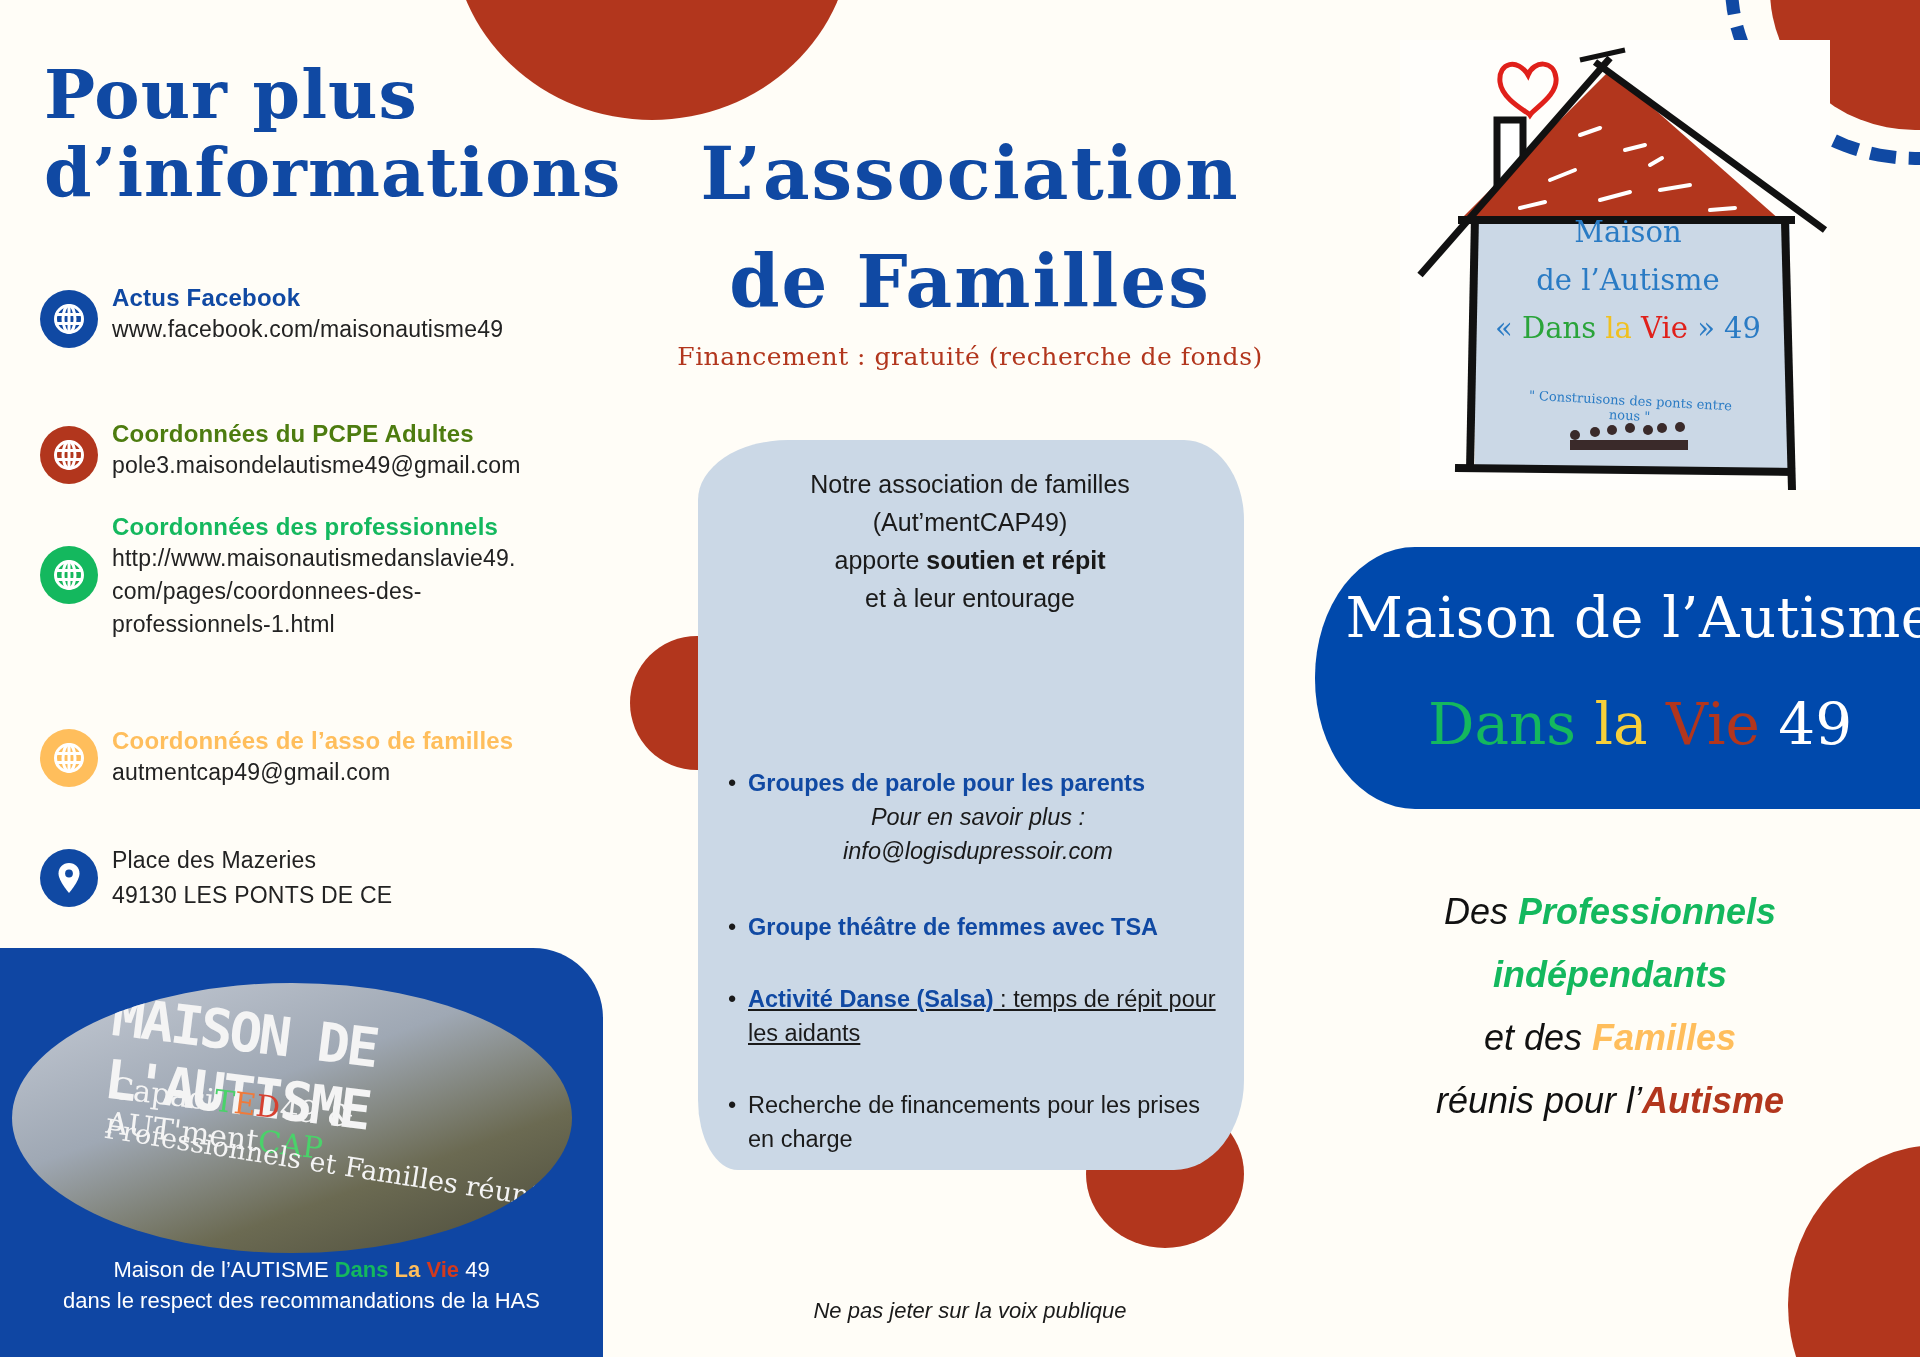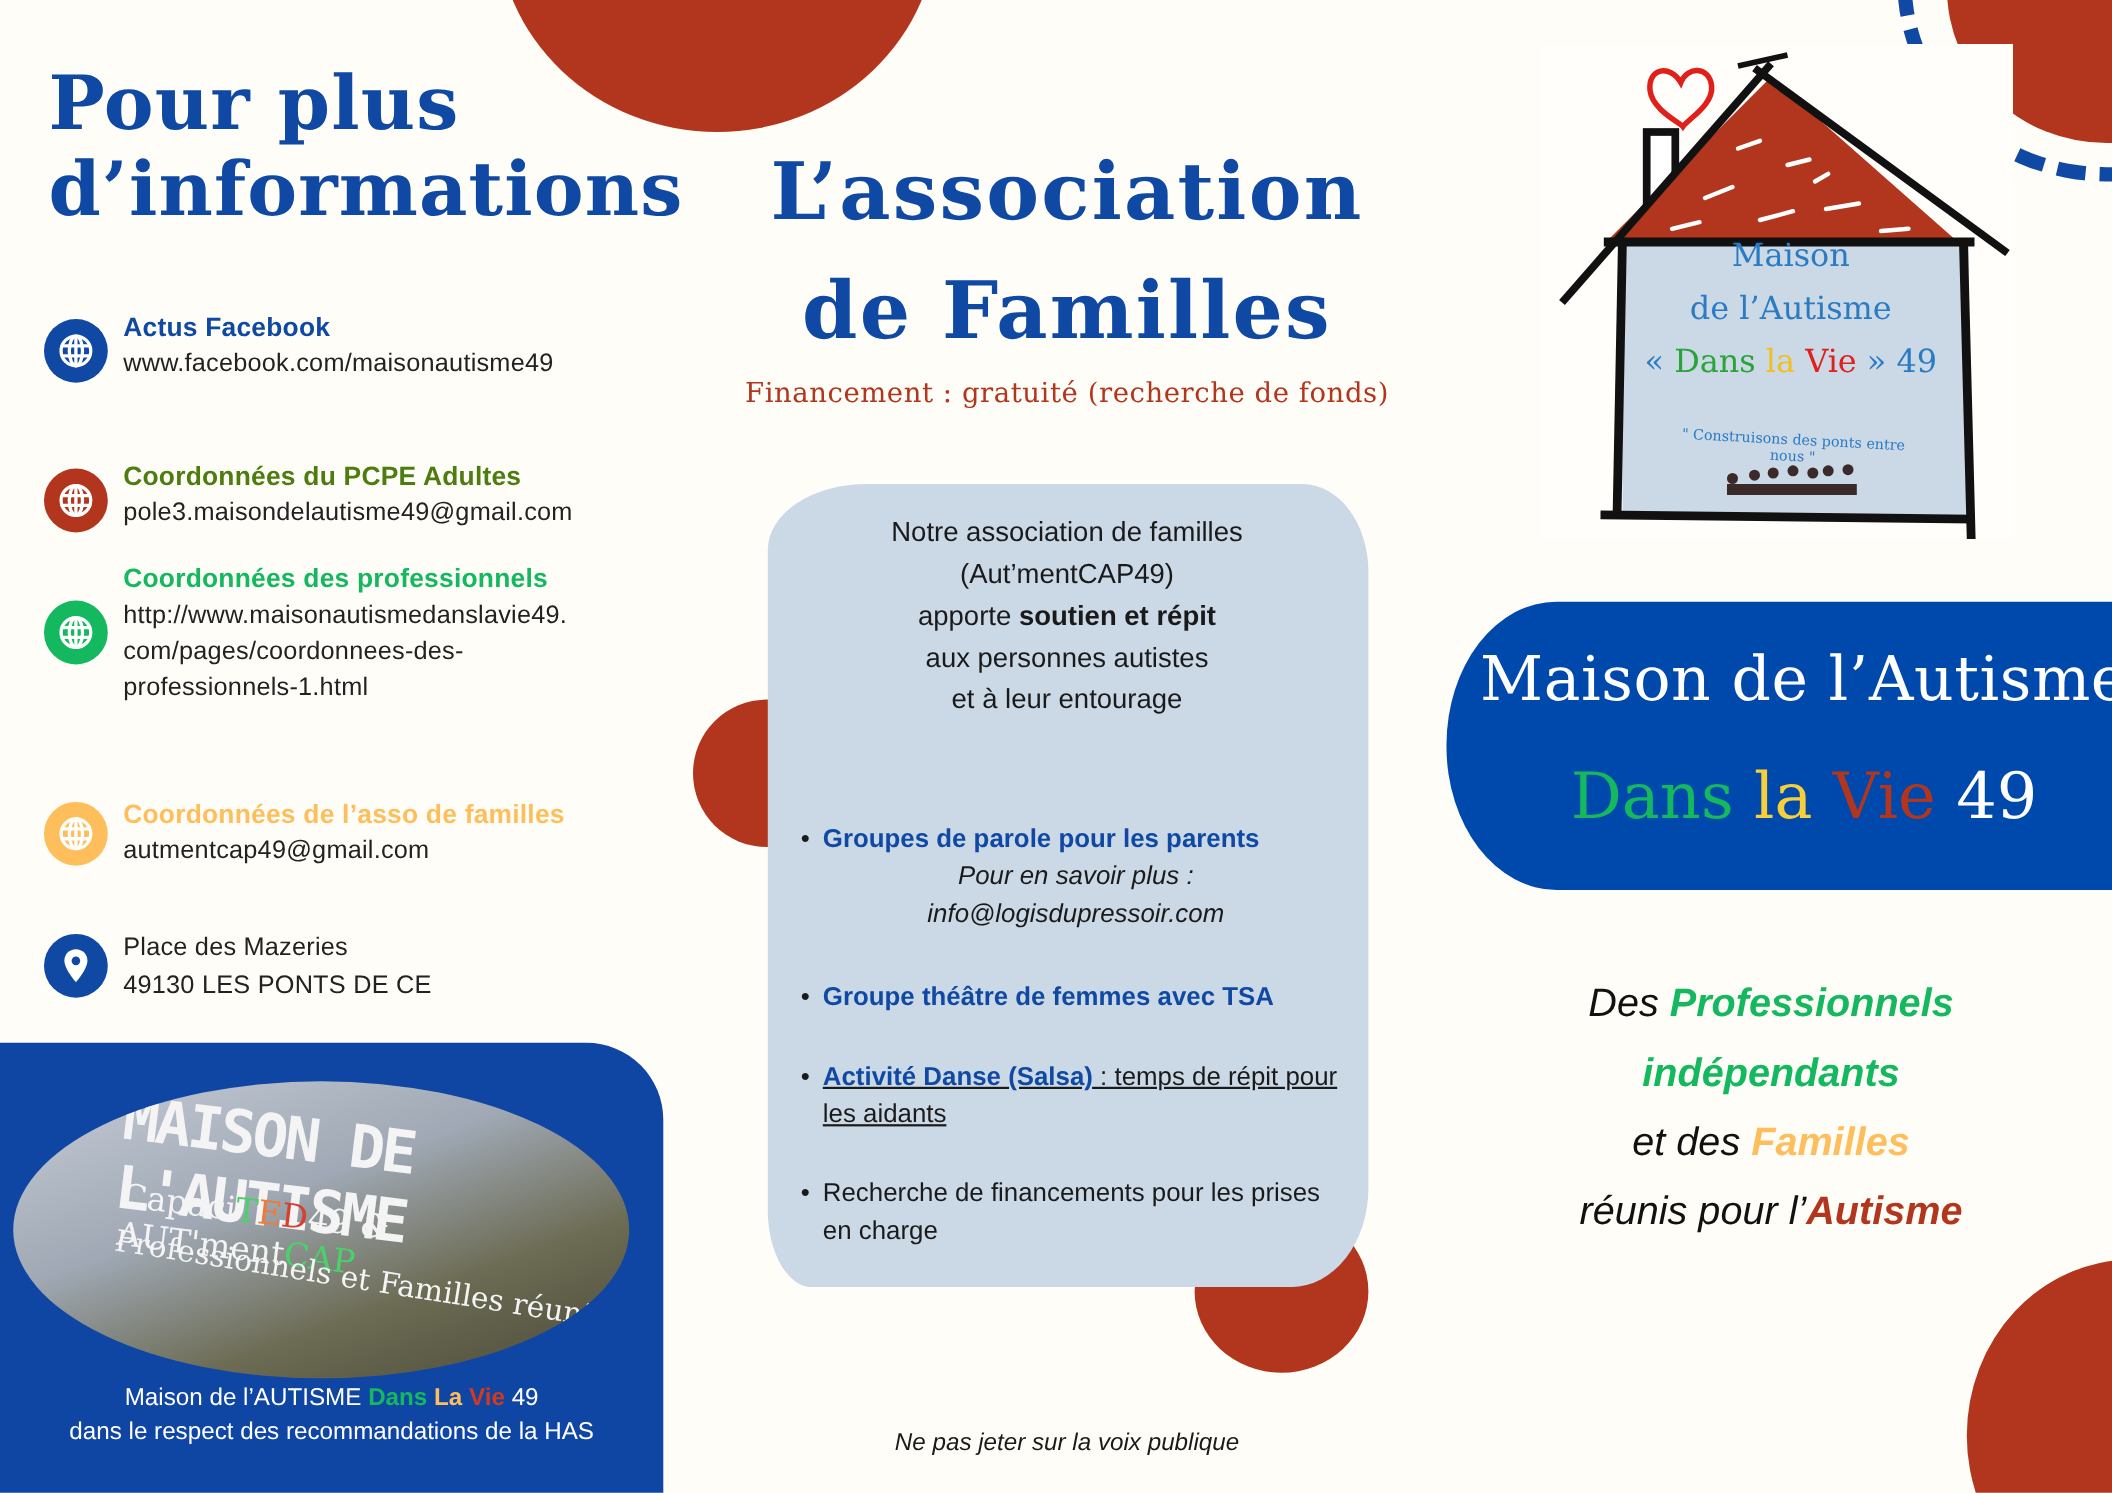--- a/index.html
+++ b/index.html
@@ -46,21 +46,21 @@
   .center-subtitle { position: absolute; left: 640px; top: 342px; width: 660px; text-align: center; color: #b2361d; font-family: "DejaVu Serif", serif; font-size: 25px; letter-spacing: 0.5px; }
   .blob { position: absolute; left: 698px; top: 440px; width: 546px; height: 730px; background: #cbd8e6;
     border-radius: 90px 60px 70px 40px / 60px 80px 90px 70px; }
   .blob-intro { position: absolute; left: 700px; top: 465px; width: 540px; text-align: center; font-family: "Liberation Sans", sans-serif; font-size: 25px; line-height: 38px; color: #1a1a1a; }
   .blob-intro b { font-weight: bold; }
   .actions { position: absolute; left: 728px; top: 745px; width: 500px; list-style: none; font-family: "Liberation Sans", sans-serif; font-size: 23.5px; line-height: 34px; color: #1a1a1a; }
   .actions li { position: relative; padding-left: 20px; }
   .actions li::before { content: "•"; position: absolute; left: 0; top: 0; }
   .actions .title { color: #1049a3; font-weight: bold; }
   .actions .sub { display: block; text-align: center; font-style: italic; margin-left: -20px; }
-  #a1 { margin-bottom: 42px; } #a2 { margin-bottom: 38px; } #a3 { margin-bottom: 38px; text-decoration: underline; }
+  #a1 { margin-bottom: 42px; margin-top: 21px; } #a2 { margin-bottom: 38px; } #a3 { margin-bottom: 38px; text-decoration: underline; }
   .footer-note { position: absolute; left: 700px; top: 1298px; width: 540px; text-align: center; font-family: "Liberation Sans", sans-serif; font-style: italic; font-size: 22px; color: #1a1a1a; }
 
   
   .logo { position: absolute; left: 1400px; top: 40px; width: 430px; height: 450px; }
   .logo-text { position: absolute; left: 1478px; top: 208px; width: 300px; text-align: center; color: #2a7bc4; font-family: "DejaVu Serif", serif; font-size: 29px; line-height: 48px; }
   .logo-text .g { color: #2aa43a; } .logo-text .y { color: #f0c020; } .logo-text .r { color: #e0201a; }
   .logo-motto { position: absolute; left: 1515px; top: 393px; width: 230px; text-align: center; color: #2a7bc4; font-family: "DejaVu Serif", serif; font-size: 13px; transform: rotate(3deg); }
 
   .brand-panel { position: absolute; left: 1315px; top: 547px; width: 640px; height: 262px; background: #0049ac; border-radius: 100px 0 0 100px / 130px 0 0 130px; }
   .brand-line1 { position: absolute; left: 1340px; top: 585px; width: 600px; text-align: center; color: #fff; font-family: "DejaVu Serif", serif; font-size: 56px; letter-spacing: 0.5px; }
@@ -187,21 +187,20 @@
     <span>L’association</span><br>
     <span>de Familles</span>
   </h2>
   <div class="center-subtitle">Financement : gratuité (recherche de fonds)</div>
 
   <div class="blob"></div>
   <div class="blob-intro">
     <div>Notre association de familles</div>
     <div>(Aut’mentCAP49)</div>
     <div><span>apporte </span><b>soutien et répit</b></div>
-    <div>aux personnes autistes</div>
     <div>et à leur entourage</div>
   </div>
 
   <ul class="actions">
     <li id="a1">
       <span class="title">Groupes de parole pour les parents</span>
       <span class="sub">Pour en savoir plus  :</span>
       <span class="sub">info@logisdupressoir.com</span>
     </li>
     <li id="a2">

